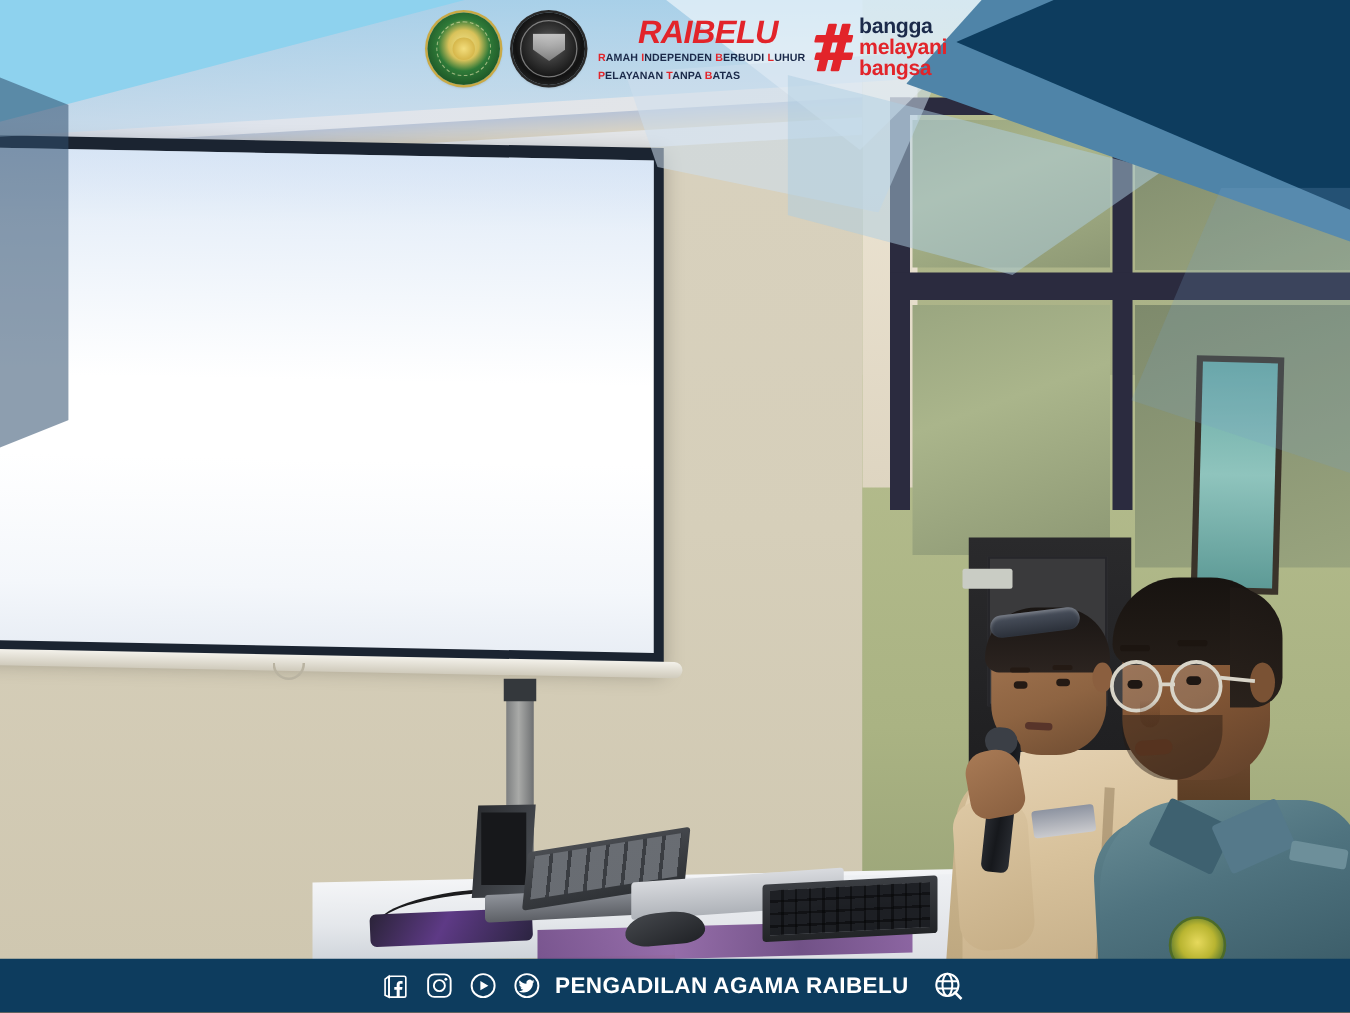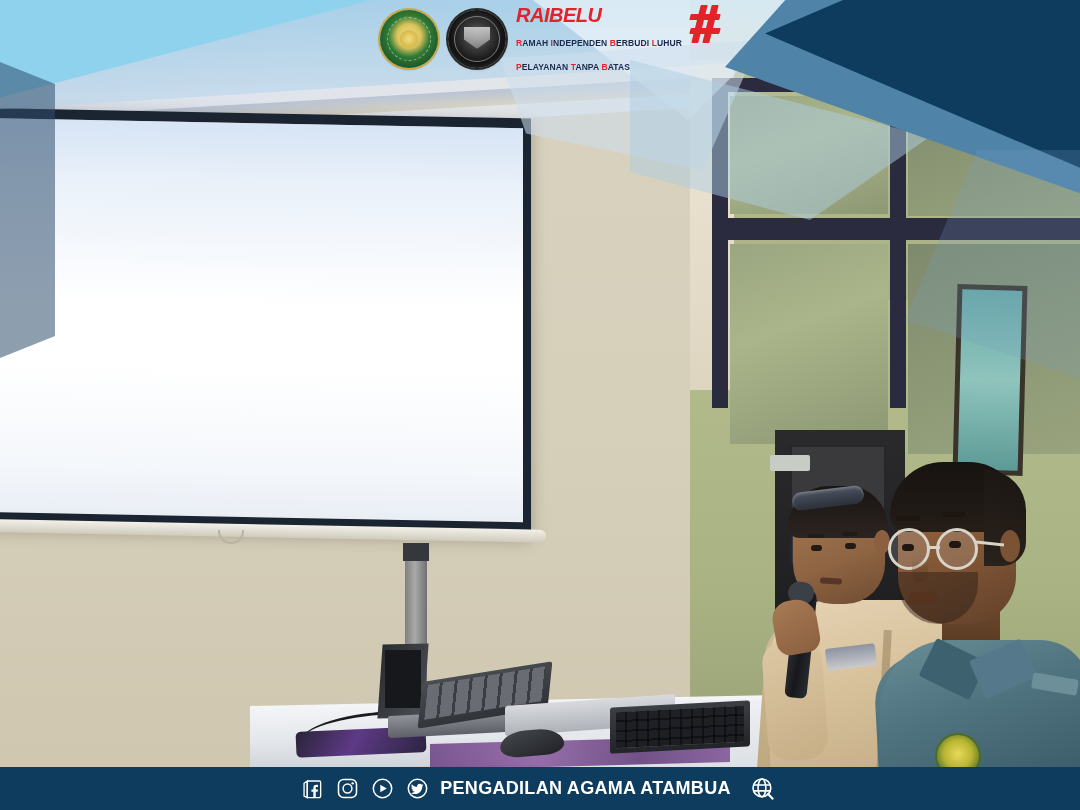--- a/index.html
+++ b/index.html
@@ -445,25 +445,25 @@
     margin:-11px 0 0 -13px;
     background:linear-gradient(180deg,#d9d9d9,#8a8a8a);
     clip-path:polygon(0 0,100% 0,100% 58%,50% 100%,0 58%);
     opacity:.85;
   }
 
   .logo-text { display:flex; align-items:flex-start; gap:8px; }
   .brand-block { line-height:1; }
   .brand-top {
     font-weight:bold; font-style:italic; letter-spacing:-.5px;
-    font-size:20px; color:#e2242a; white-space:nowrap;
+    font-size:26px; color:#e2242a; white-space:nowrap;margin-left:32px;
   }
   .brand-sub {
     font-size:8.5px; font-weight:bold; color:#1b2a4a;
-    letter-spacing:.1px; margin-top:13px; line-height:1.35;
+    letter-spacing:.1px; margin-top:3px; line-height:1.35;
     white-space:nowrap;
   }
   .brand-sub .hl { color:#e2242a; }
   .brand-sub.soft { font-weight:normal; color:#4a5a78; }
   .brand-sub.soft .hl { color:#e2242a; font-weight:bold; }
 
   .bmb { display:flex; align-items:center; gap:5px; }
   .bmb-hash {
     position:relative; width:30px; height:38px; flex:0 0 auto;
   }
@@ -636,20 +636,25 @@
       </div>
 
 
       <div class="bmb">
         <div class="bmb-hash">
           <span class="v1"></span>
             <span class="v2"></span>
           <span class="h1"></span>
             <span class="h2"></span>
         </div>
+        <div class="bmb-words">
+          <div class="w-bangga">bangga</div>
+          <div class="w-melayani">melayani</div>
+          <div class="w-bangsa">bangsa</div>
+        </div>
       </div>
 
     </div>
   </div>
 
   <div class="footer">
 
     <span class="soc">
       <svg viewBox="0 0 24 24" width="23" height="23" fill="none" stroke="#ffffff" stroke-width="1.4">
         <path d="M6.5 4.2 L3.2 6.6 L3.2 20 L6.5 21.6 Z"></path>
@@ -673,21 +678,21 @@
       </svg>
     </span>
 
     <span class="soc">
       <svg viewBox="0 0 24 24" width="23" height="23" fill="none" stroke="#ffffff" stroke-width="1.6">
         <circle cx="12" cy="12" r="9.6"></circle>
         <path d="M18.4 8.3c-.5.22-1.03.37-1.58.44.57-.34 1-.88 1.2-1.52-.53.32-1.12.54-1.74.67a2.73 2.73 0 0 0-4.66 2.49A7.76 7.76 0 0 1 5.99 7.5a2.73 2.73 0 0 0 .85 3.65c-.45-.01-.87-.14-1.24-.34v.03a2.73 2.73 0 0 0 2.19 2.68c-.4.11-.83.13-1.24.05a2.74 2.74 0 0 0 2.55 1.9 5.48 5.48 0 0 1-4.04 1.13 7.73 7.73 0 0 0 4.19 1.23c5.02 0 7.77-4.16 7.77-7.77l-.01-.35c.53-.39.99-.87 1.36-1.41z" fill="#ffffff" stroke="none"></path>
       </svg>
     </span>
 
-    <span class="footer-text">PENGADILAN AGAMA ATAMBUA</span>
+    <span class="footer-text">PENGADILAN AGAMA RAIBELU</span>
 
     <span class="globe">
       <svg viewBox="0 0 24 24" width="26" height="26" fill="none" stroke="#ffffff" stroke-width="1.5">
         <circle cx="11" cy="11" r="8.2"></circle>
         <ellipse cx="11" cy="11" rx="3.6" ry="8.2"></ellipse>
         <path d="M2.9 8.3 H19.1 M2.9 13.7 H19.1"></path>
         <path d="M16 16 L21.4 21.4" stroke-width="2"></path>
       </svg>
     </span>
 

